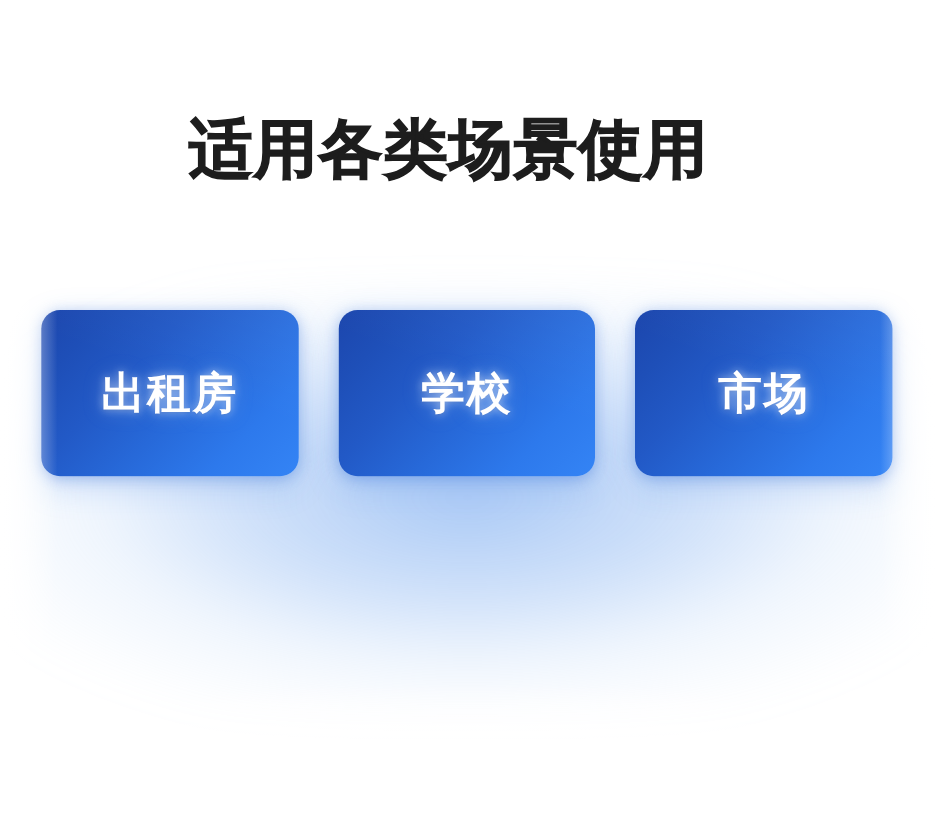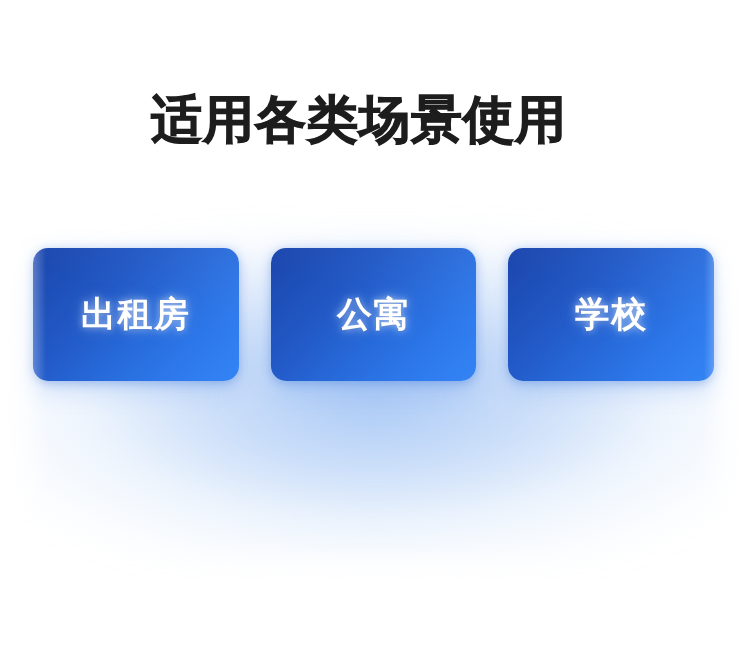--- a/index.html
+++ b/index.html
@@ -162,30 +162,30 @@
   </div>
 
   <div class="grid-glow"></div>
 
   <div class="card-grid">
 
     <div class="scene-card">
       <span class="scene-card-label">出租房</span>
     </div>
 
-    <div class="scene-card">
-      <span class="scene-card-label">公寓</span>
-    </div>
 
 
 
     <div class="scene-card">
       <span class="scene-card-label">学校</span>
     </div>
 
+    <div class="scene-card">
+      <span class="scene-card-label">市场</span>
+    </div>
 
   </div>
 
   <div class="side-fade-left"></div>
   <div class="side-fade-right"></div>
   <div class="bottom-fade"></div>
 
 </div>
 
 </body></html>

